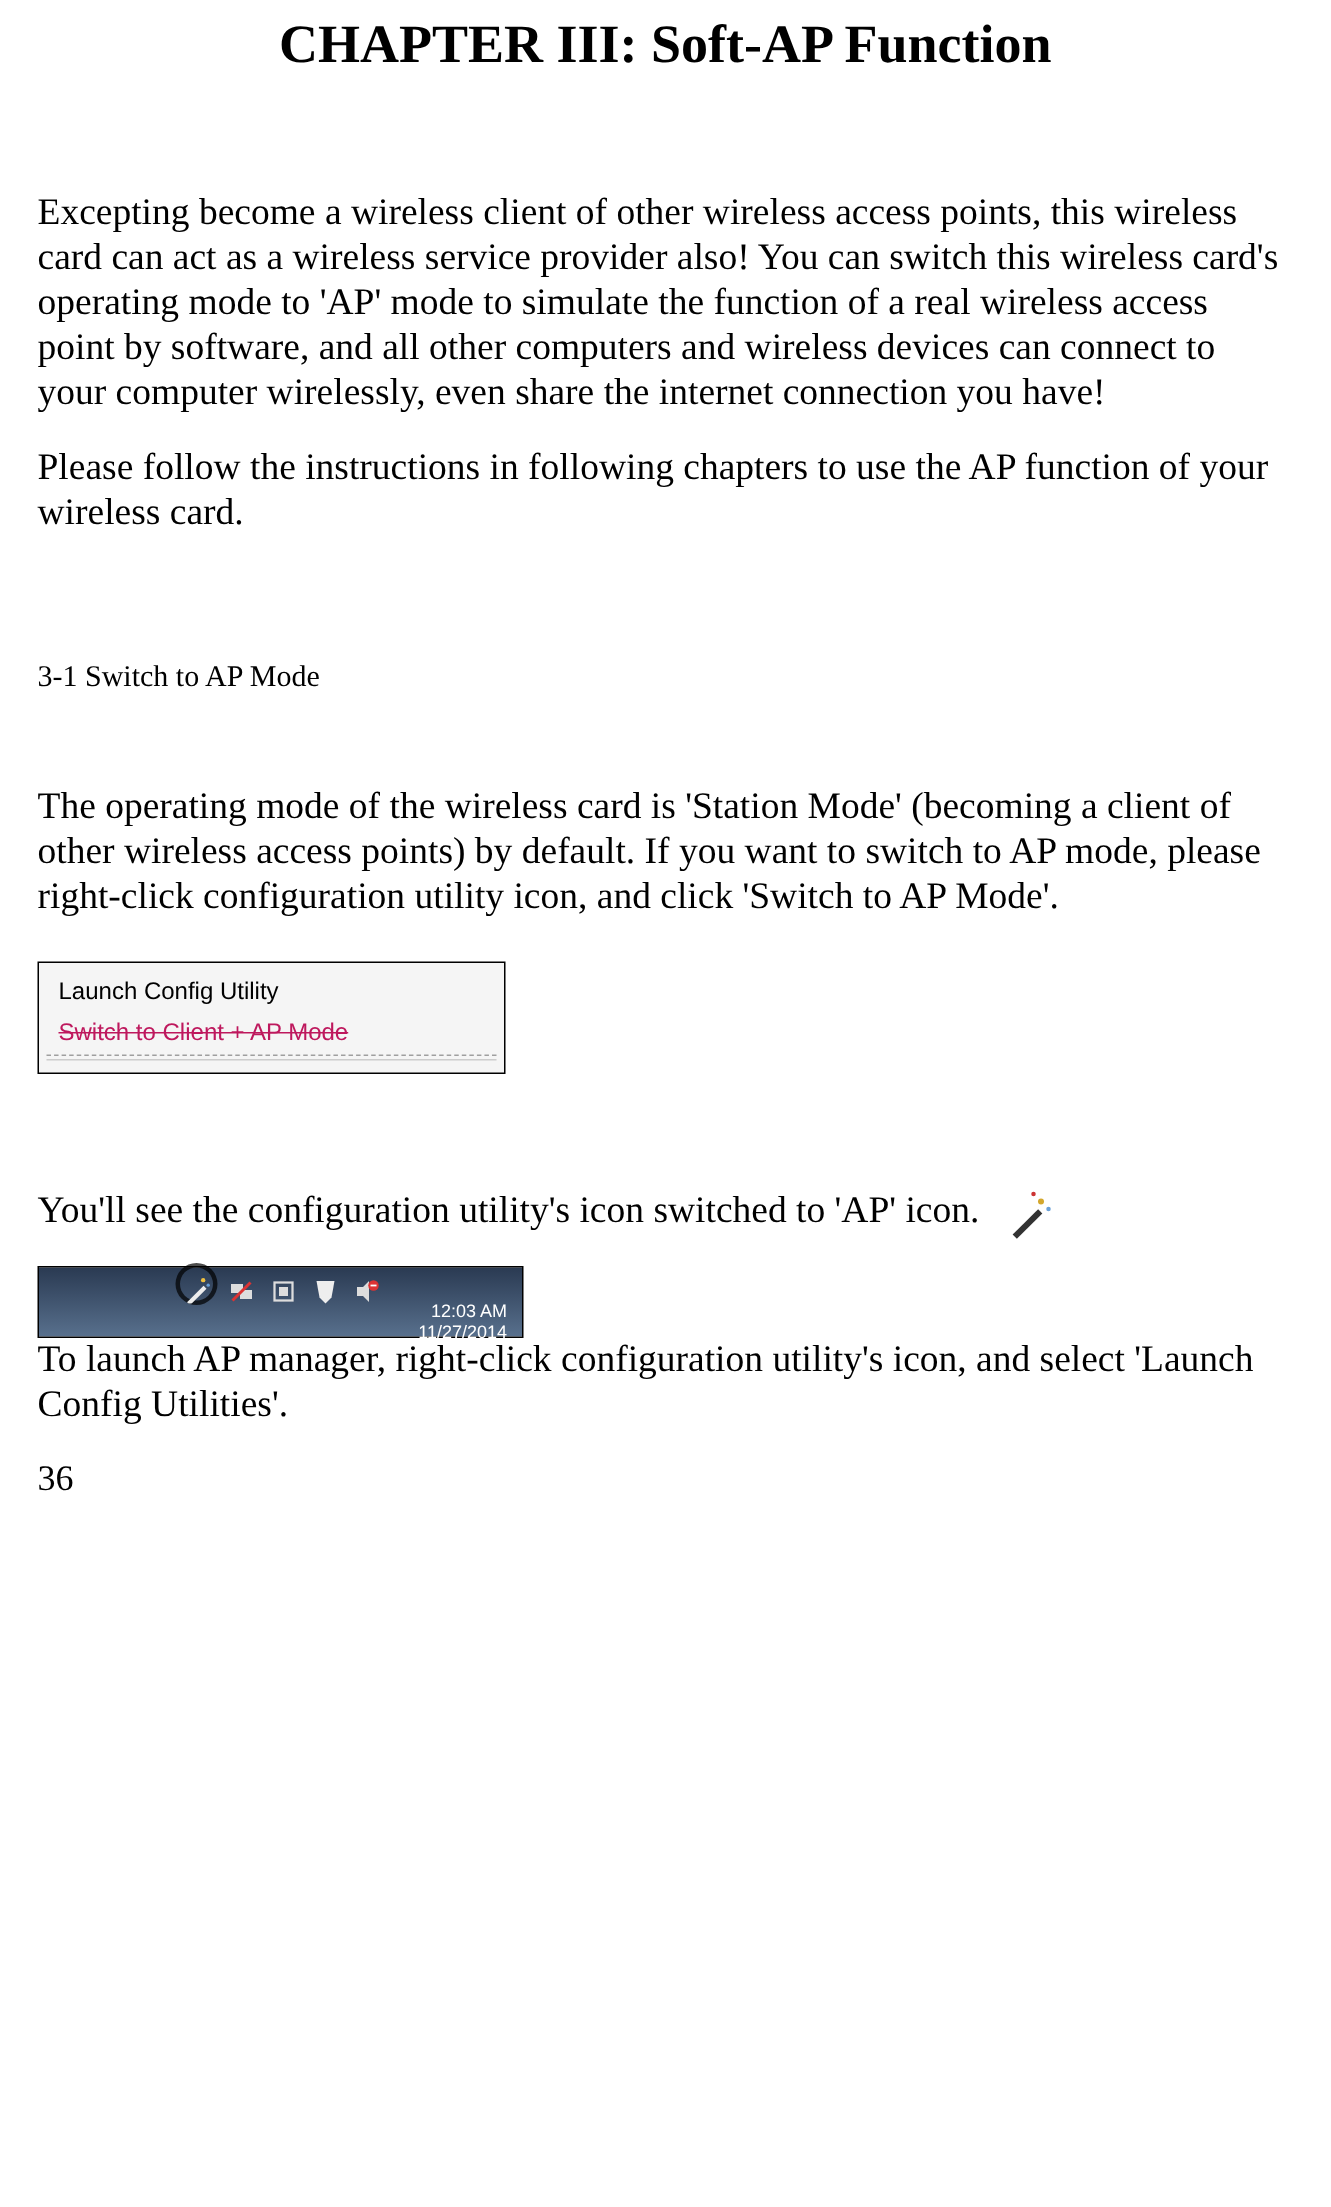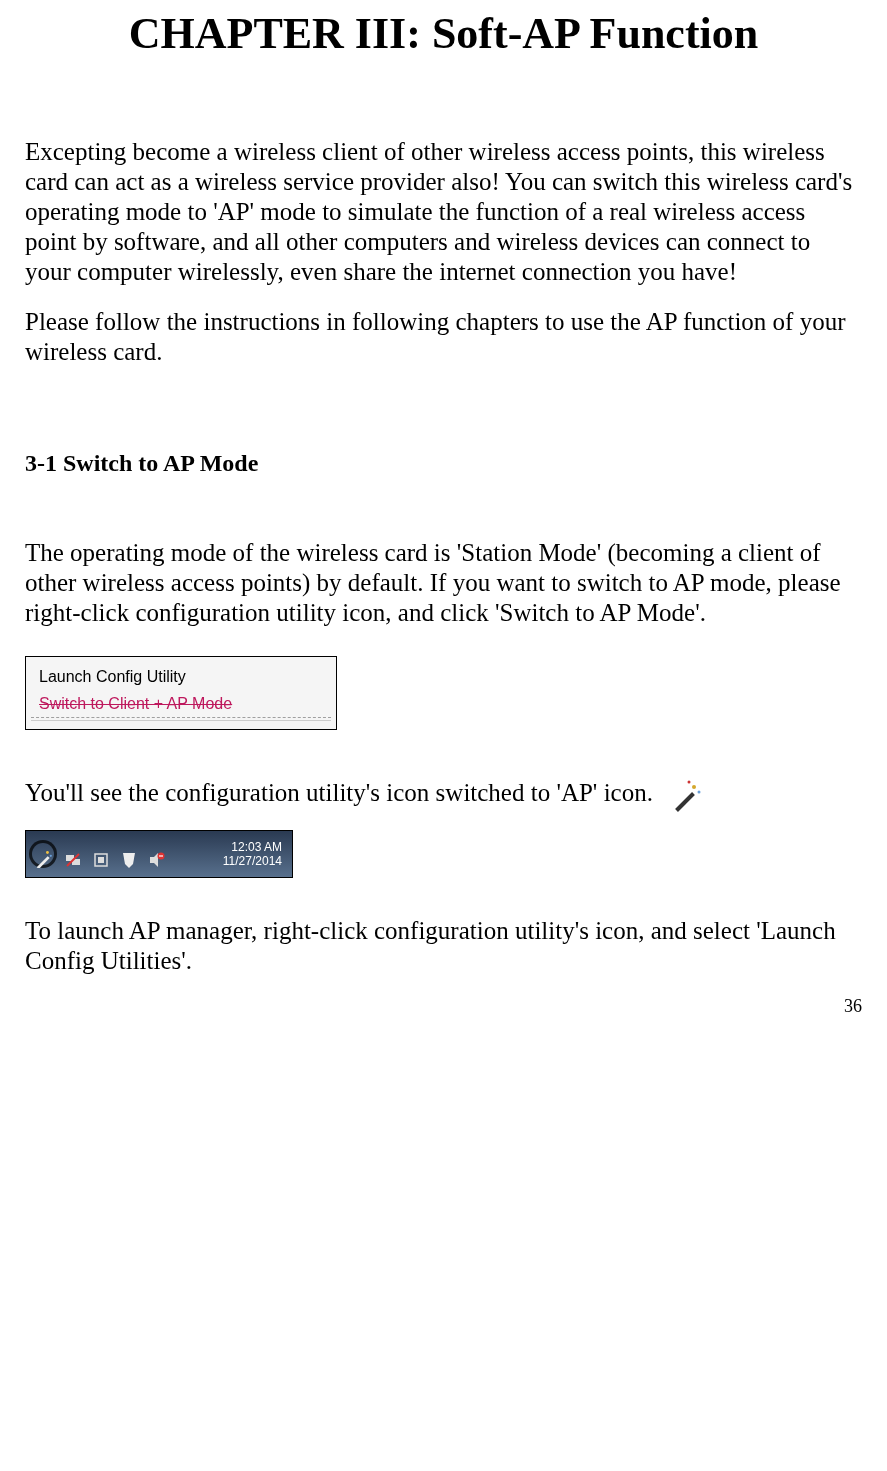--- a/index.html
+++ b/index.html
@@ -9,39 +9,39 @@
       width: 887px;
       margin: 0;
       padding: 0 25px;
       box-sizing: border-box;
       color: #000;
       background: #fff;
     }
     .chapter-title {
       text-align: center;
       font-weight: bold;
-      font-size: 44px;
+      font-size: 36px;
       margin-top: 8px;
       margin-bottom: 76px;
     }
     .para {
       margin-bottom: 20px;
     }
     .spacer-large { height: 62px; }
     .section-title {
-      font-weight: bold;
-      font-size: 24px;
+      font-weight: normal;
+      font-size: 20px;
       margin-bottom: 60px;
     }
     .para2 { margin-bottom: 28px; }
     .context-menu-figure {
       border: 1px solid #000;
       padding: 6px 5px 6px 5px;
       width: 312px;
-      margin-bottom: 48px;
+      margin-bottom: 76px;
       background: #f5f5f5;
       font-family: "Segoe UI", Tahoma, sans-serif;
       font-size: 16px;
       box-sizing: border-box;
     }
     .menu-row { padding: 4px 8px; }
     .menu-row.strike { text-decoration: line-through; color: #be185d; border-bottom: 1px dashed rgba(0,0,0,0.35); }
     .menu-row.highlight { position: relative; }
     .menu-row.highlight::after {
       content: "";
@@ -54,30 +54,30 @@
     .inline-icon {
       display: inline-block;
       vertical-align: middle;
       margin-left: 10px;
       width: 34px; height: 34px;
       position: relative;
     }
     .inline-icon svg { width: 100%; height: 100%; }
     .tray-figure {
       border: 1px solid #000;
-      width: 268px;
+      width: 324px;
       height: 48px;
-      margin-bottom: 38px;
       background: linear-gradient(#2a3a52, #58708d);
       display: flex;
       align-items: center;
       padding: 0 6px;
       box-sizing: border-box;
       position: relative;
       font-family: "Segoe UI", Tahoma, sans-serif;
+      flex-direction: column;
     }
     .tray-icons {
       display: flex;
       gap: 10px;
       align-items: center;
       flex: 0 0 auto;
     }
     .tray-icon {
       width: 18px; height: 18px;
       position: relative;
@@ -92,22 +92,22 @@
     }
     .tray-time {
       margin-left: auto;
       color: #fff;
       font-size: 12px;
       line-height: 1.2;
       text-align: right;
       padding-right: 4px;
     }
     .page-number {
-      text-align: right;
-      font-size: 18px;
+      text-align: left;
+      font-size: 24px;
       margin-top: 4px;
     }
   </style>
 </head>
 <body>
 
 <div class="chapter-title">CHAPTER III: Soft-AP Function</div>
 
 <div class="para">Excepting become a wireless client of other wireless access points, this wireless card can act as a wireless service provider also! You can switch this wireless card's operating mode to 'AP' mode to simulate the function of a real wireless access point by software, and all other computers and wireless devices can connect to your computer wirelessly, even share the internet connection you have!</div>
 

